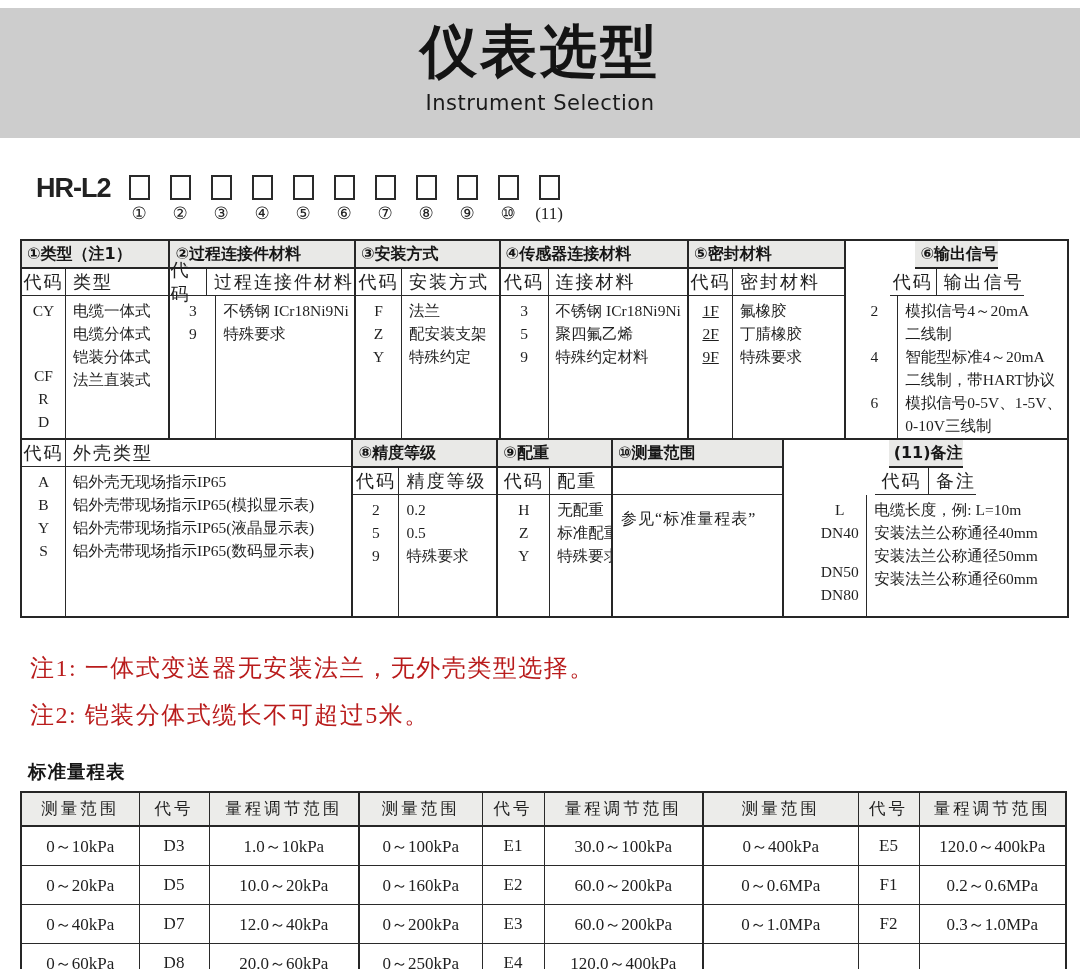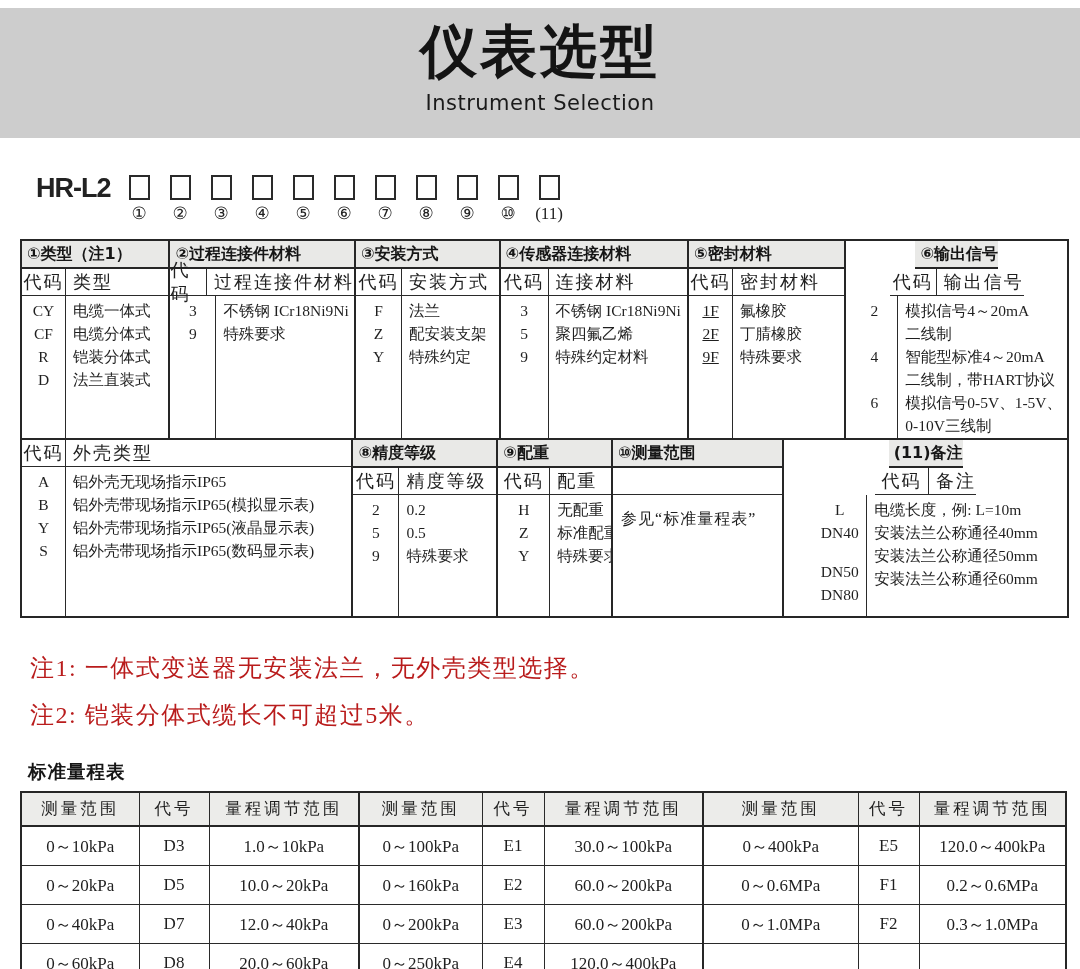--- a/index.html
+++ b/index.html
@@ -123,21 +123,21 @@
     <div class="band band1">
         <div class="sec" style="width: 152px;">
           <div class="sec-title">①类型（注1）</div>
           <div class="sec-head">
             <div class="code-h" style="width: 44px;">代码</div>
             <div class="val-h">类型</div>
           </div>
           <div class="sec-body">
             <div class="codes" style="width: 44px;">
               <div class="code-cell" style="height: 23px;">CY</div>
-              <div class="code-cell" style="height: 23px;">CF</div>
+              <div class="code-cell" style="height: 23px; margin-top: 42px;">CF</div>
               <div class="code-cell" style="height: 23px;">R</div>
               <div class="code-cell" style="height: 23px;">D</div>
             </div>
             <div class="descs">
               <div class="desc-line">电缆一体式</div>
               <div class="desc-line">电缆分体式</div>
               <div class="desc-line">铠装分体式</div>
               <div class="desc-line">法兰直装式</div>
             </div>
           </div>

